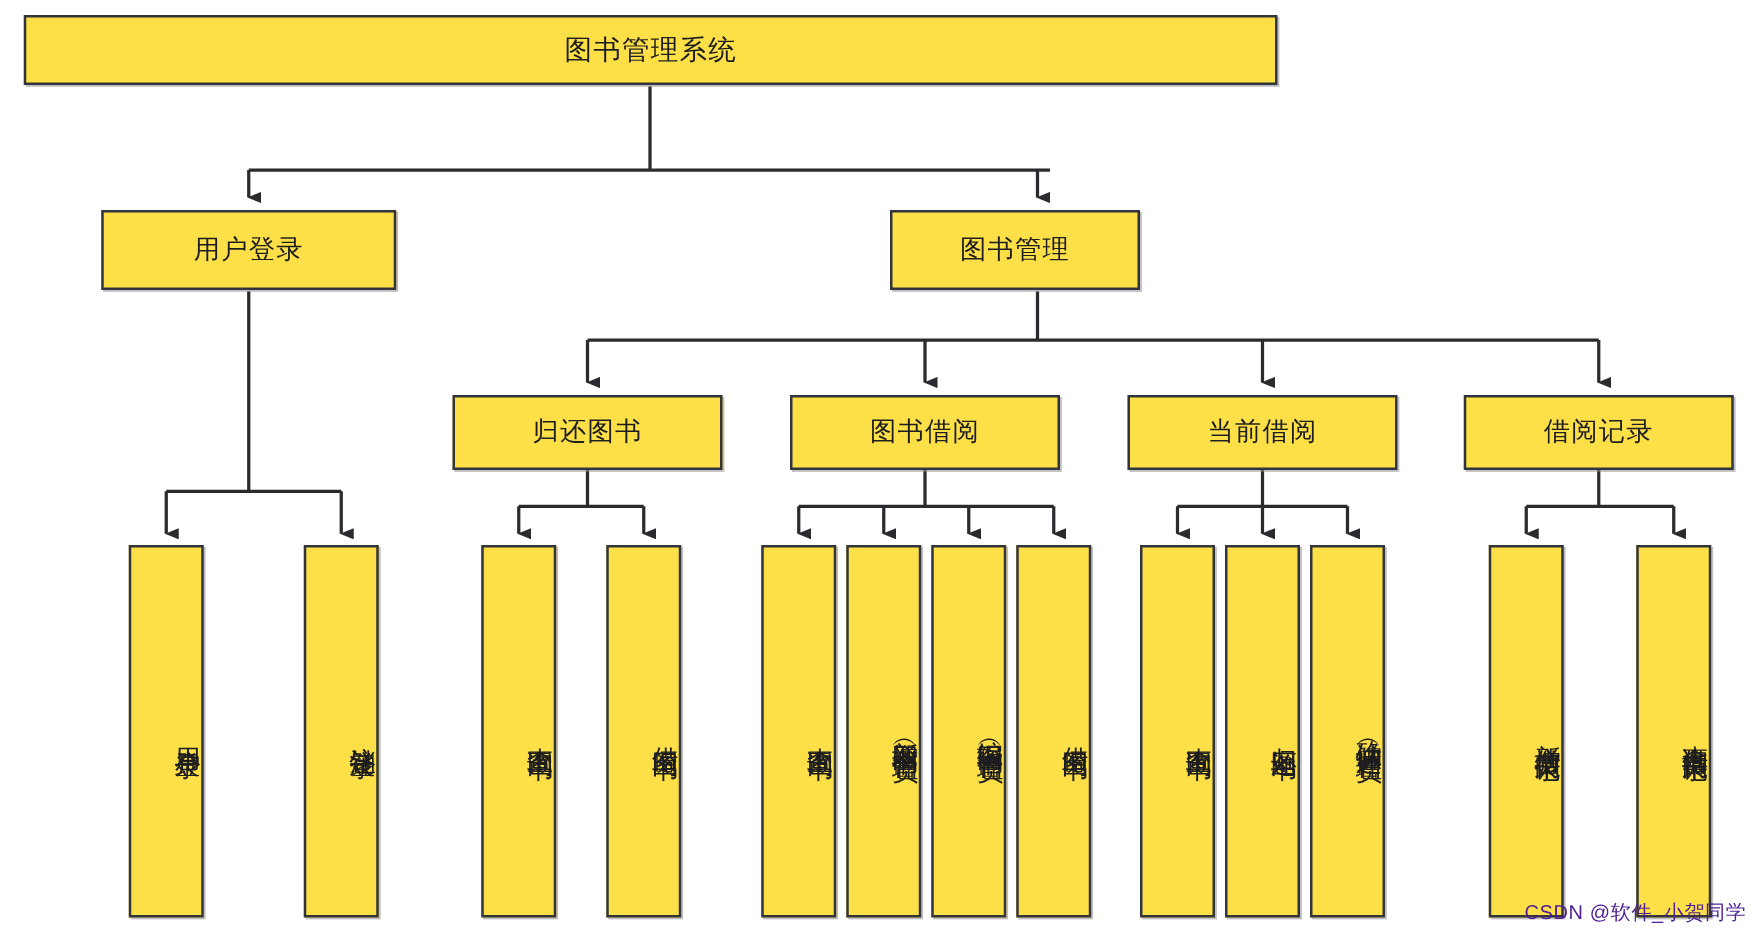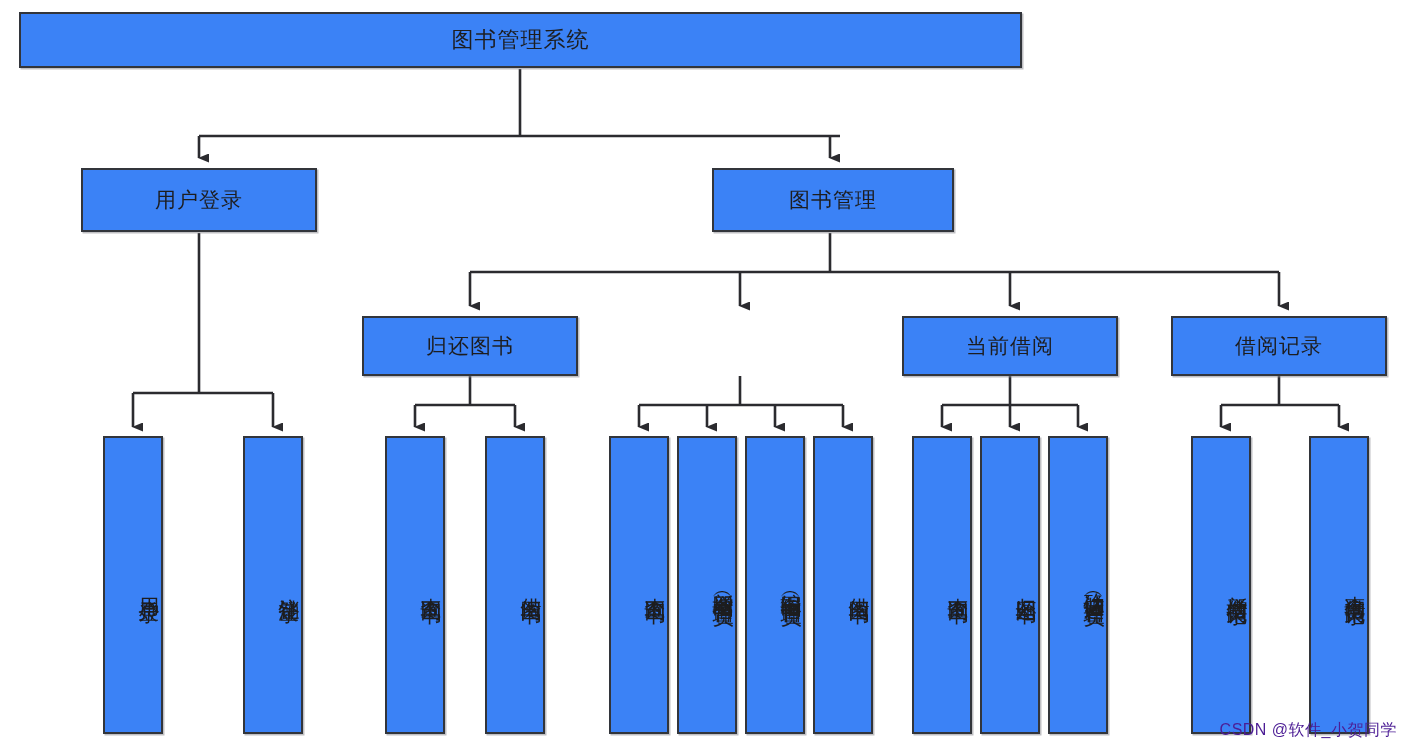--- a/index.html
+++ b/index.html
@@ -22,21 +22,21 @@
     position: absolute;
     left: 0;
     top: 0;
     width: 1405px;
     height: 747px;
     pointer-events: none;
   }
   .node {
     position: absolute;
     box-sizing: border-box;
-    background: #3b82f6;
+    background: #fde047;
     border: 2px solid #32353b;
     display: flex;
     align-items: center;
     justify-content: center;
     text-align: center;
     color: #1d1d1f;
     box-shadow: 1.5px 1.5px 0 0 rgba(140,140,145,0.55);
   }
   .node.horiz {
     font-size: 21px;
@@ -128,27 +128,30 @@
     </g>
   </svg>
 
   <div class="node horiz root" style="left:19px; top:12px; width:1003px; height:56px;">
     <span>图书管理系统</span>
   </div>
 
   <div class="node horiz" style="left:81px; top:168px; width:236px; height:64px;">
     <span>用户登录</span>
   </div>
-  <div class="node horiz" style="left:712px; top:168px; width:242px; height:64px;">
+  <div class="node horiz" style="left:712px; top:168px; width:200px; height:64px;">
     <span>图书管理</span>
   </div>
 
   <div class="node horiz" style="left:362px; top:316px; width:216px; height:60px;">
     <span>归还图书</span>
   </div>
+  <div class="node horiz" style="left:632px; top:316px; width:216px; height:60px;">
+    <span>图书借阅</span>
+  </div>
   <div class="node horiz" style="left:1171px; top:316px; width:216px; height:60px;">
     <span>借阅记录</span>
   </div>
   <div class="node horiz" style="left:902px; top:316px; width:216px; height:60px;">
     <span>当前借阅</span>
   </div>
 
   <div class="node leaf" style="left:103px; top:436px; width:60px; height:298px;">
     <span class="leaf-text">用户登录</span>
   </div>

